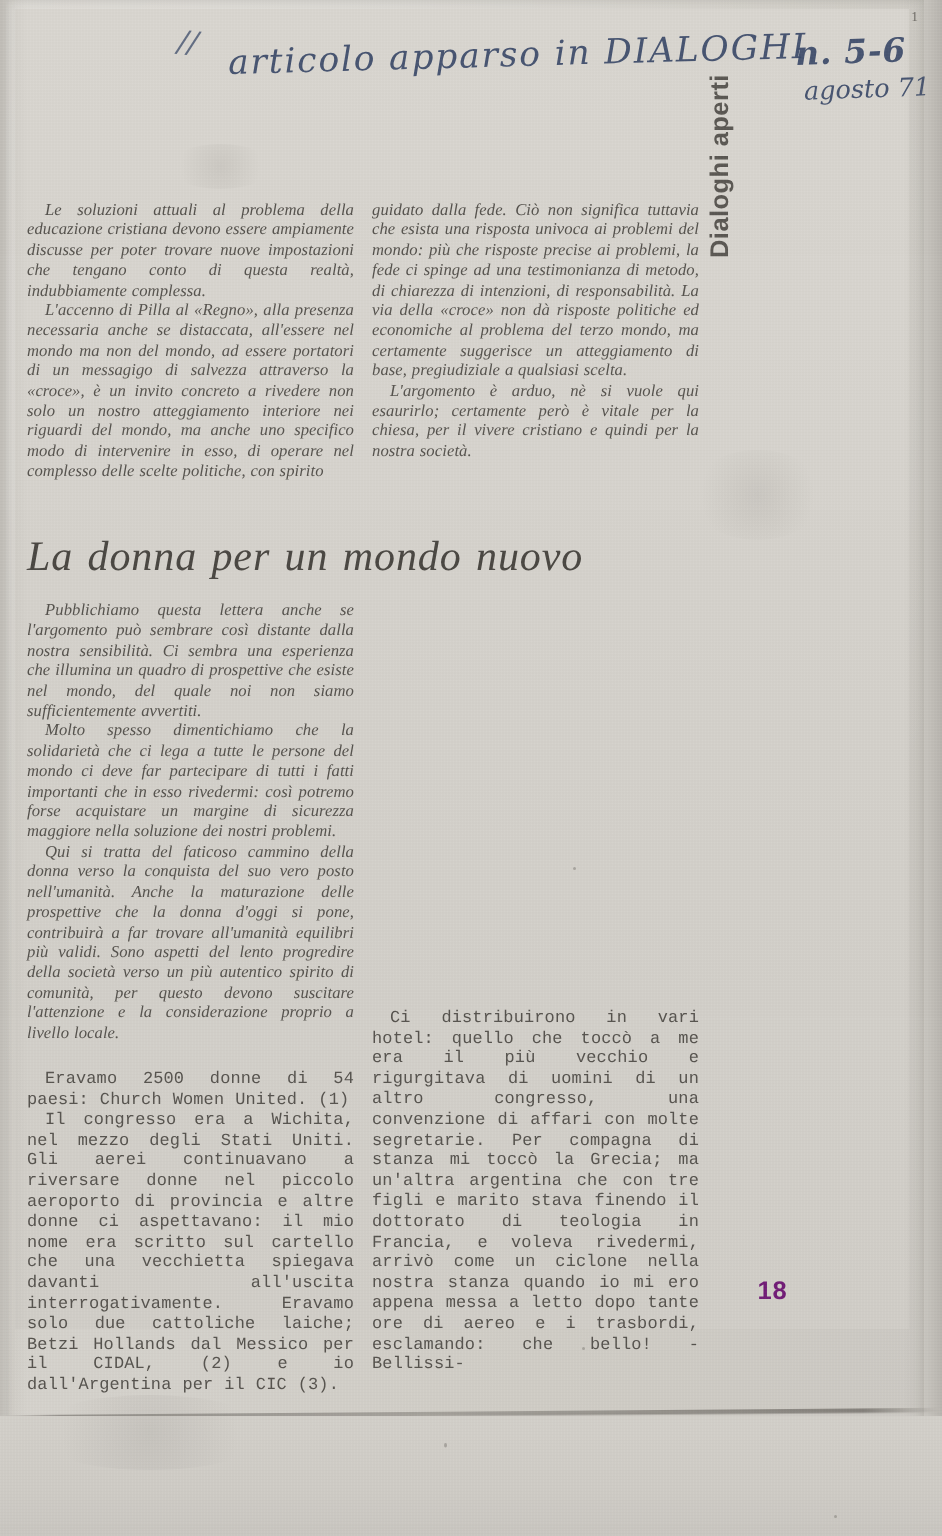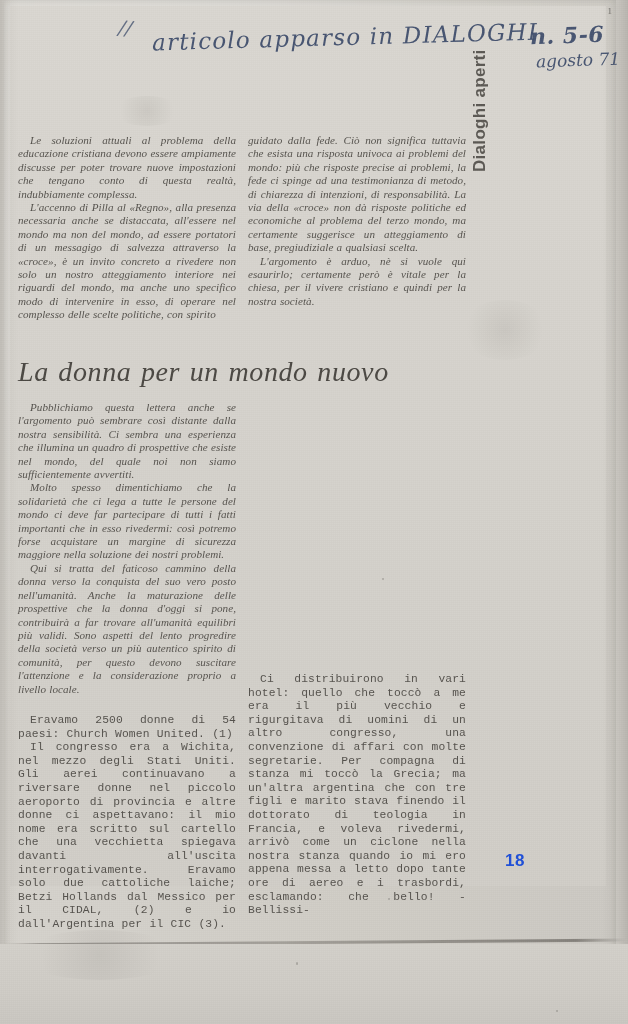--- a/index.html
+++ b/index.html
@@ -224,21 +224,21 @@
   #lower-right { top: 673px; }
 
   
   #page-number {
     position: absolute;
     left: 505px;
     top: 851px;
     font-family: "Liberation Sans", sans-serif;
     font-weight: 700;
     font-size: 17px;
-    color: #1d4ed8;
+    color: #701a75;
     letter-spacing: 0.5px;
   }
 
   
   .speck {
     position: absolute;
     background: rgba(90,86,80,0.35);
     border-radius: 50%;
     pointer-events: none;
   }

